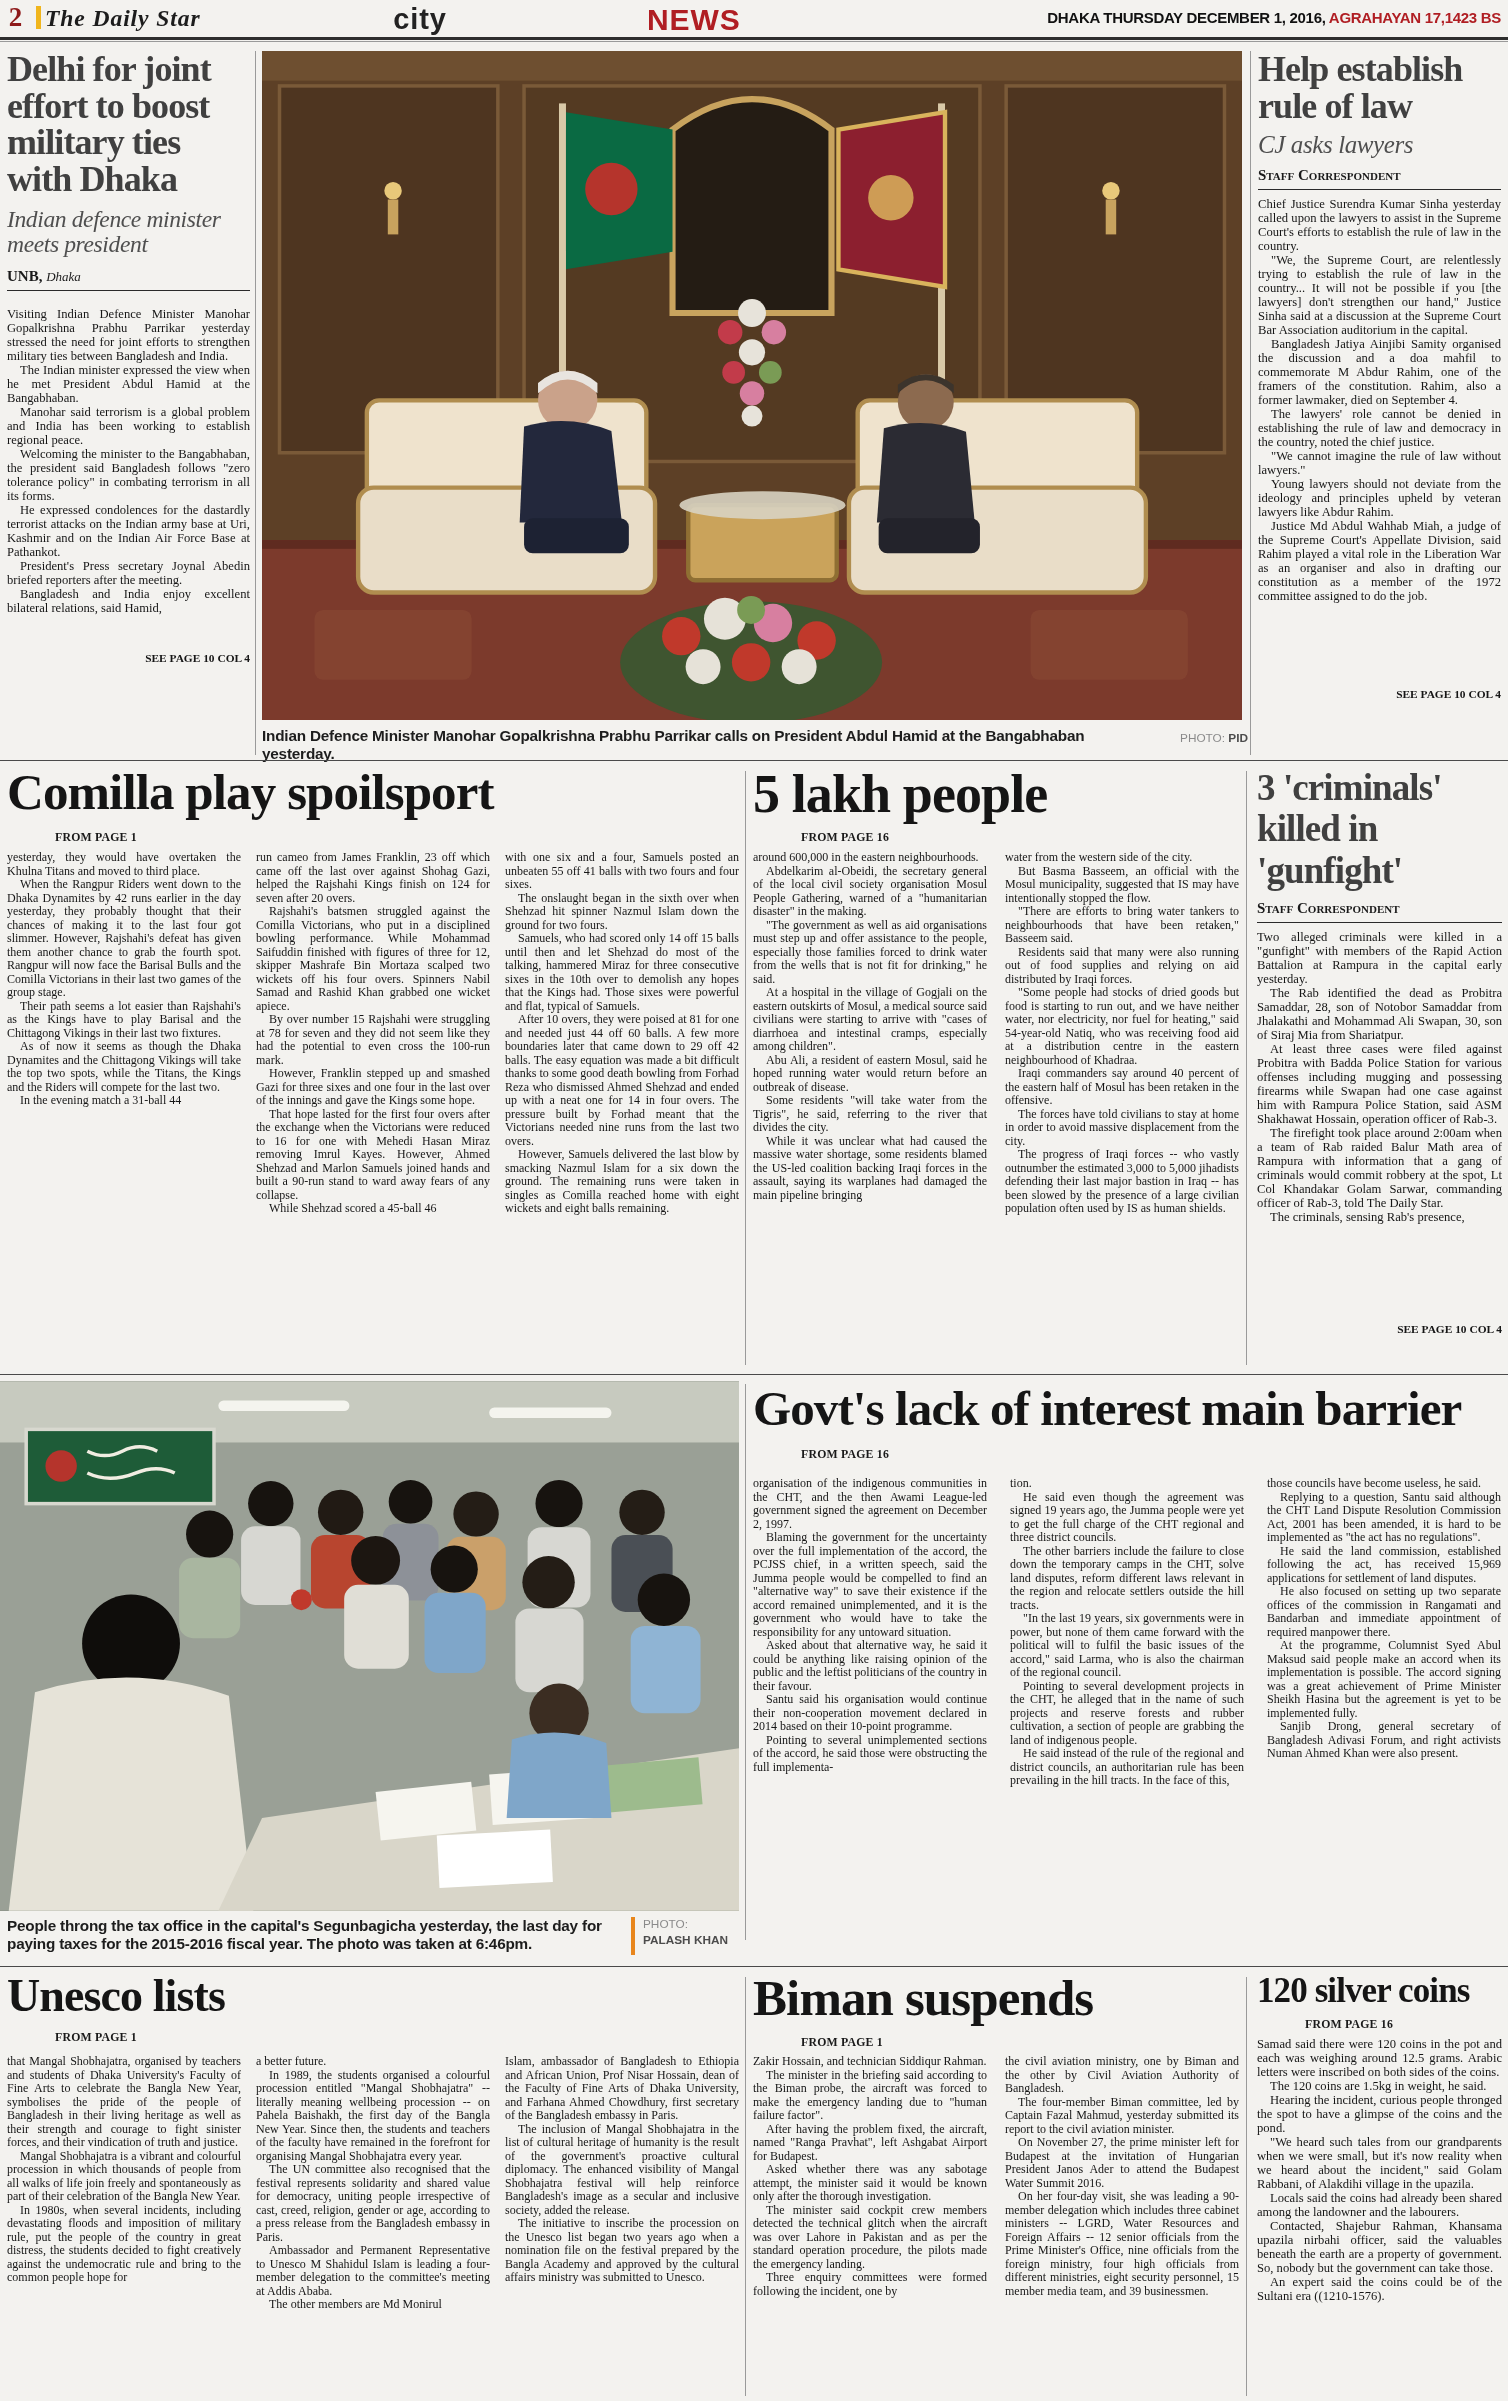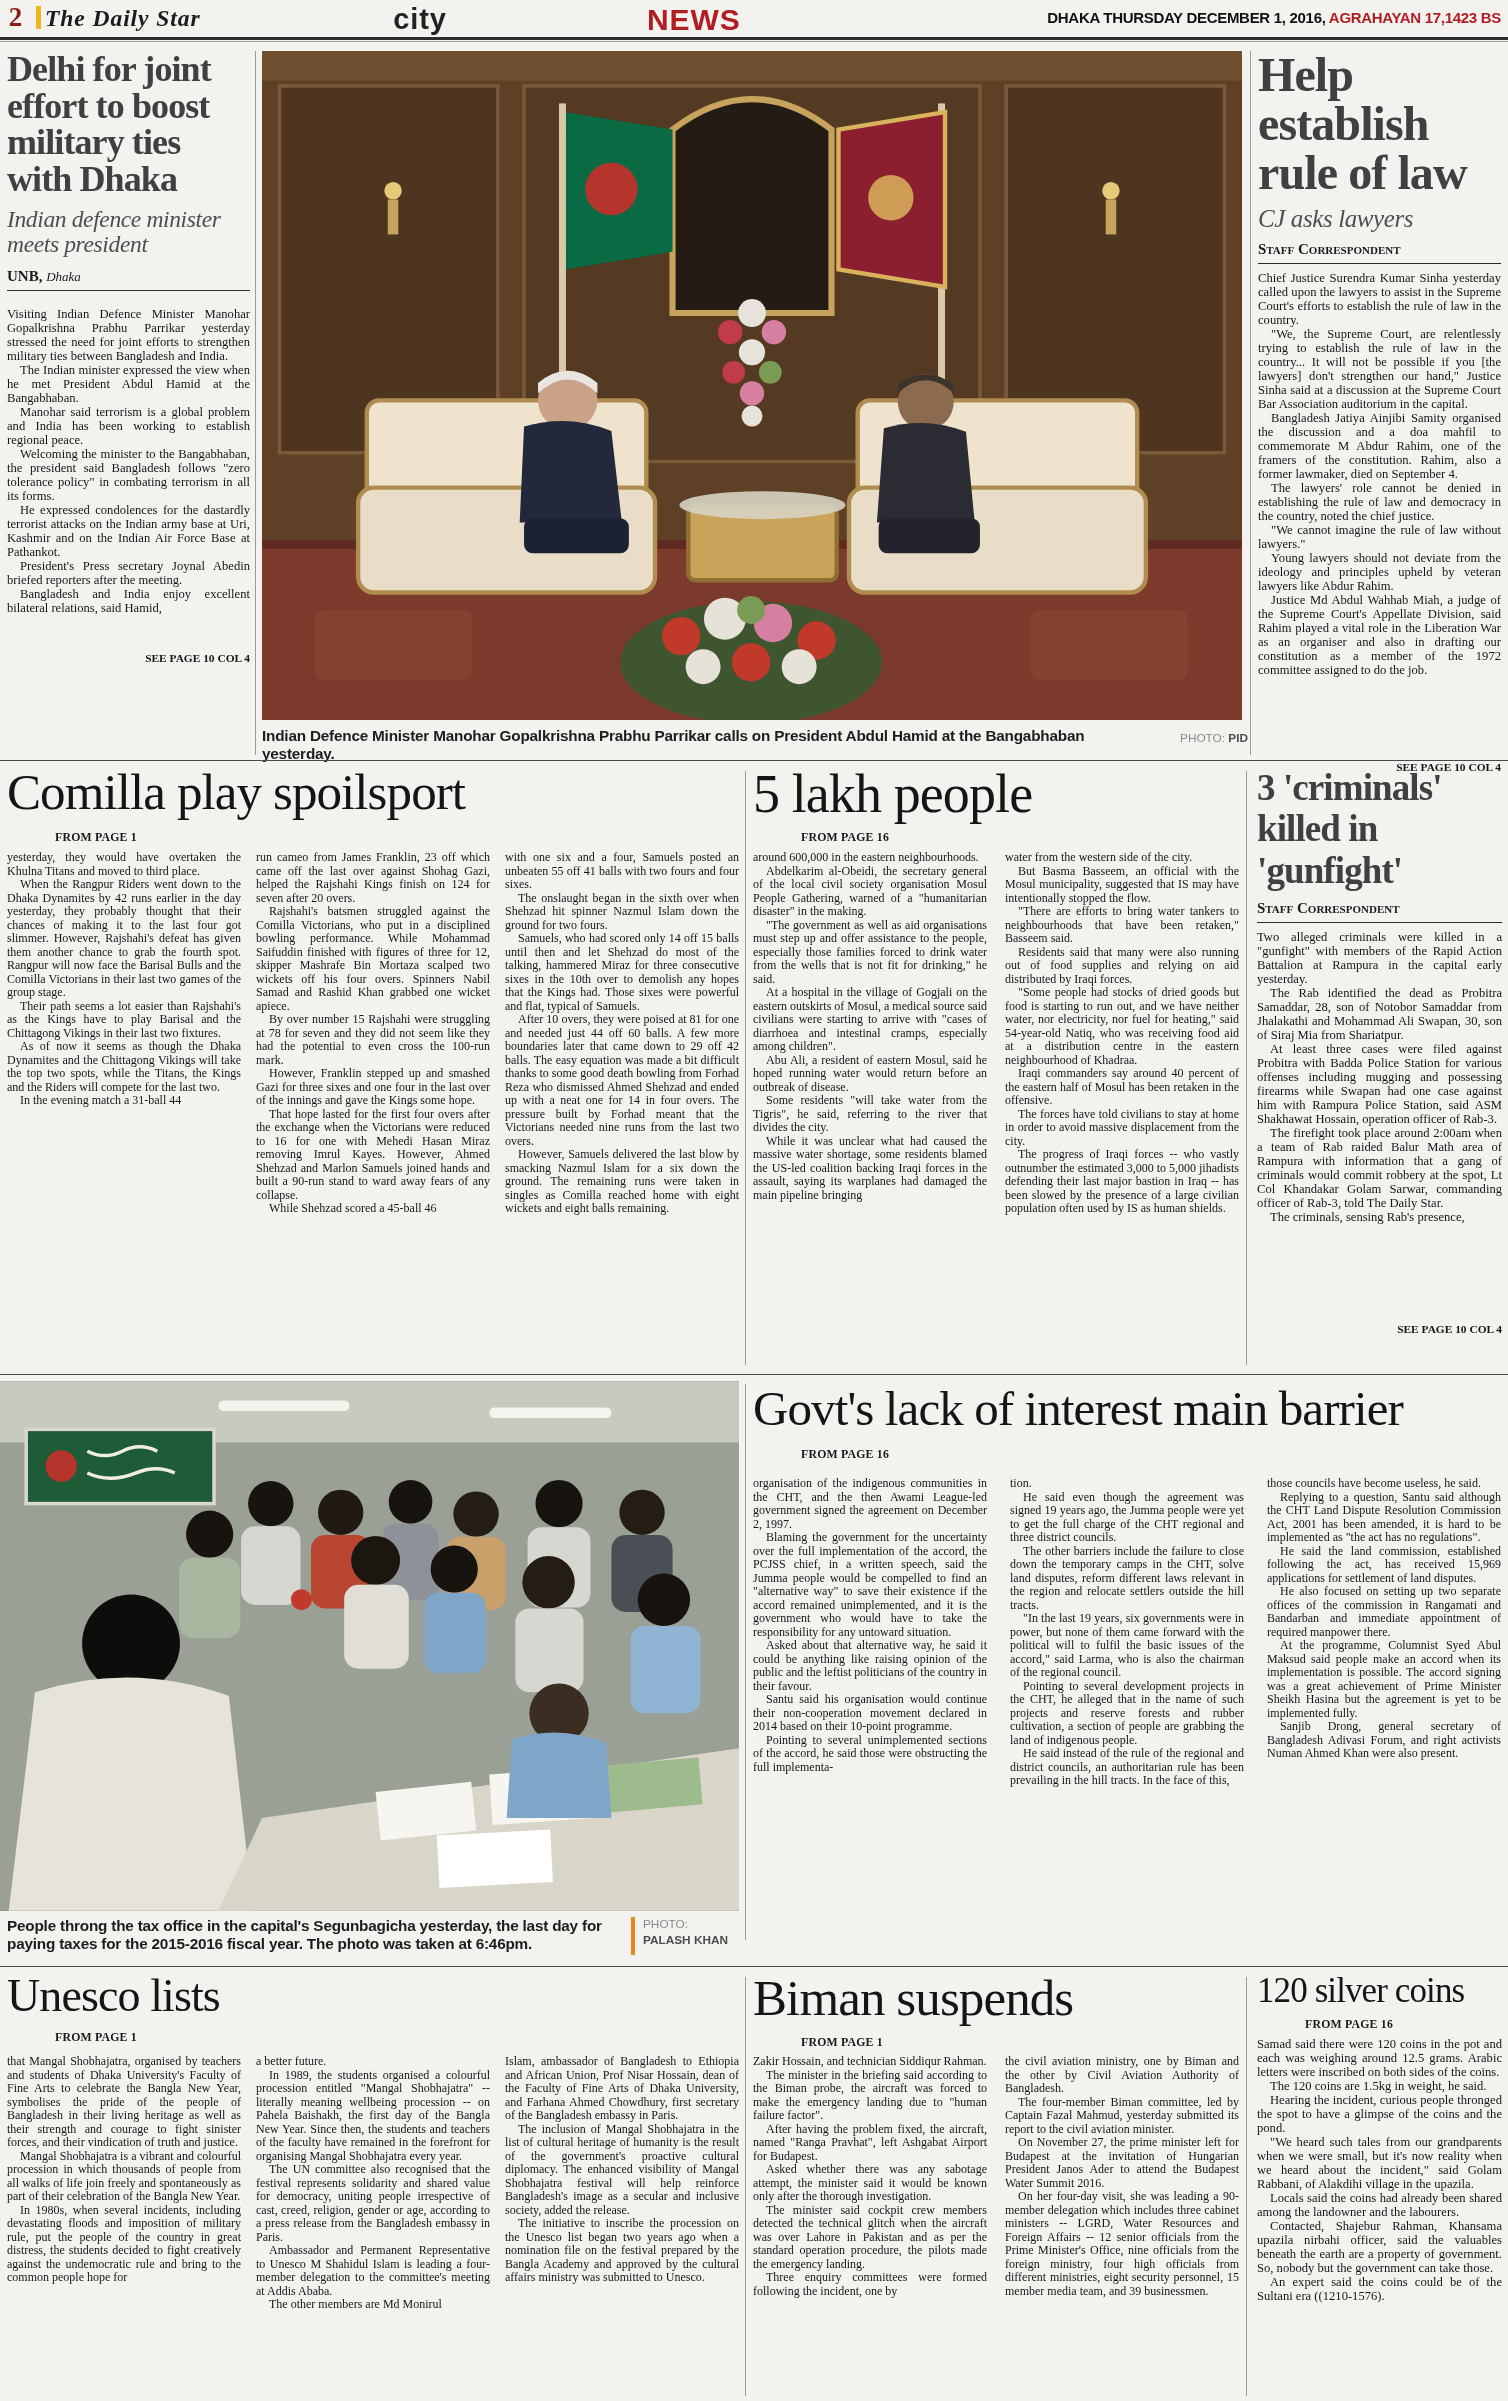--- a/index.html
+++ b/index.html
@@ -14,21 +14,21 @@
   .brand { font-weight:bold; font-style:italic; letter-spacing:0.9px; font-size:23.6px; color:#1c1c1c; }
   .pageno { font-size:27px; font-weight:bold; color:#8e1a1a; }
   .pagebar { display:inline-block; width:4.4px; height:23px; background:#f0b51c; margin:0 7px 0 5.2px; vertical-align:-3.5px; }
   .section-city { font-size:29px; font-weight:bold; color:#222; letter-spacing:0.9px; }
   .section-news { font-size:30px; font-weight:bold; color:#b01e23; letter-spacing:0.9px; }
   .dateline { font-size:15px; font-weight:bold; letter-spacing:-0.3px; color:#111; }
   .dateline .red { color:#b01e23; }
 
   
   .hl-bold { font-weight:bold; color:#404040; line-height:1.02; letter-spacing:-0.9px;font-family:Liberation Serif, serif; }
-  .hl-light { font-weight:normal; color:#151515; line-height:1.0; letter-spacing:-0.9px; }
+  .hl-light { font-weight:bold; color:#151515; line-height:1.0; letter-spacing:-0.9px; }
   .deck { font-style:italic; color:#4f4f4f; line-height:1.08; letter-spacing:-0.4px; }
   .byline { font-variant:small-caps; font-weight:bold; font-size:15px; color:#1a1a1a;
             border-bottom:1.7px solid #2a2a2a; padding-bottom:5.2px; }
   .byline .ital { font-variant:normal; font-style:italic; font-weight:normal; font-size:13px; }
   .frompage { font-weight:bold; font-size:11.8px; letter-spacing:0.2px; color:#1a1a1a;margin-left:48px; }
 
   
   .btxt { font-size:12px; line-height:13.5px; text-align:justify; overflow:hidden; }
   .btxt p { text-indent:13px; }
   .btxt p:first-child { text-indent:0; }
@@ -150,21 +150,21 @@
       <rect x="880" y="640" width="180" height="80" rx="10" fill="#8a4a33" opacity="0.6"></rect>
     </svg>
   </div>
 
   <div class="abs cap" style="left:262px;top:727px;width:865px;">Indian Defence Minister Manohar Gopalkrishna Prabhu Parrikar calls on President Abdul Hamid at the Bangabhaban yesterday.</div>
   <div class="abs credit" style="left:1143px;top:731px;width:105px;text-align:right;"><span>PHOTO: </span><b>PID</b></div>
 
   <div class="vrule" style="left:1250px;top:51px;height:704px;"></div>
 
   <div class="abs" style="left:1258px;top:51px;width:243px;height:706px;">
-    <div class="hl-bold" style="font-size:48px;">Help establish rule of law</div>
+    <div class="hl-bold" style="font-size:36px;">Help establish rule of law</div>
     <div class="deck" style="font-size:25px;margin-top:7px;">CJ asks lawyers</div>
     <div class="byline" style="margin-top:8.7px;">Staff Correspondent</div>
     <div class="btxt btxt-lg" style="margin-top:7px;height:489px;">
         <p>Chief Justice Surendra Kumar Sinha yesterday called upon the lawyers to assist in the Supreme Court's efforts to establish the rule of law in the country.</p>
         <p>"We, the Supreme Court, are relentlessly trying to establish the rule of law in the country... It will not be possible if you [the lawyers] don't strengthen our hand," Justice Sinha said at a discussion at the Supreme Court Bar Association auditorium in the capital.</p>
         <p>Bangladesh Jatiya Ainjibi Samity organised the discussion and a doa mahfil to commemorate M Abdur Rahim, one of the framers of the constitution. Rahim, also a former lawmaker, died on September 4.</p>
         <p>The lawyers' role cannot be denied in establishing the rule of law and democracy in the country, noted the chief justice.</p>
         <p>"We cannot imagine the rule of law without lawyers."</p>
         <p>Young lawyers should not deviate from the ideology and principles upheld by veteran lawyers like Abdur Rahim.</p>
         <p>Justice Md Abdul Wahhab Miah, a judge of the Supreme Court's Appellate Division, said Rahim played a vital role in the Liberation War as an organiser and also in drafting our constitution as a member of the 1972 committee assigned to do the job.</p>

